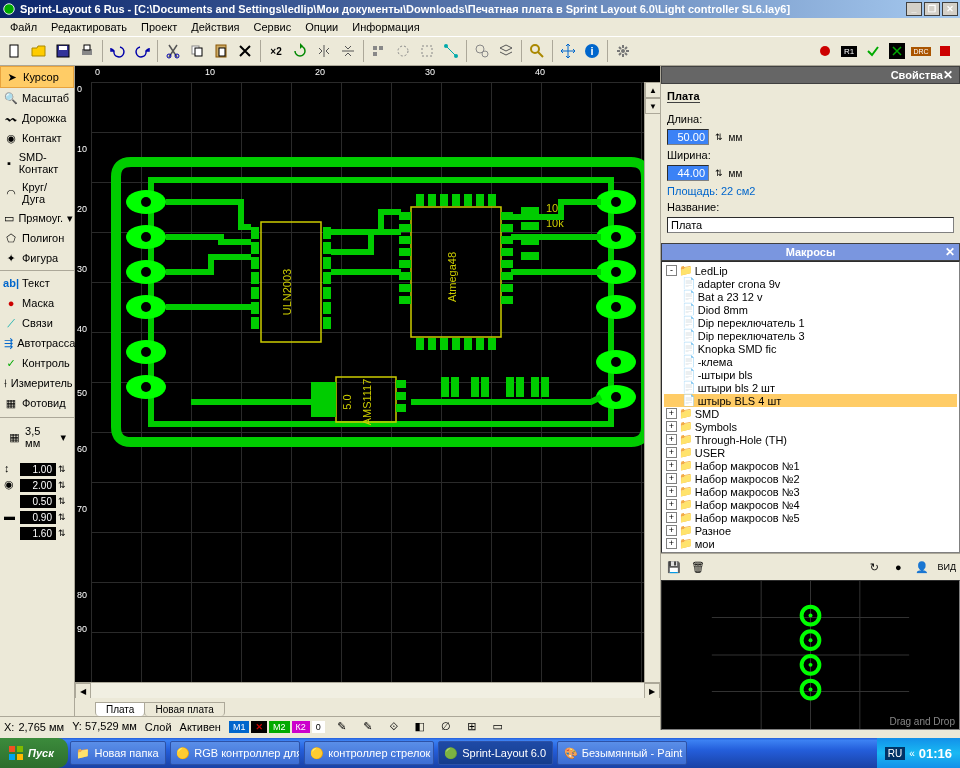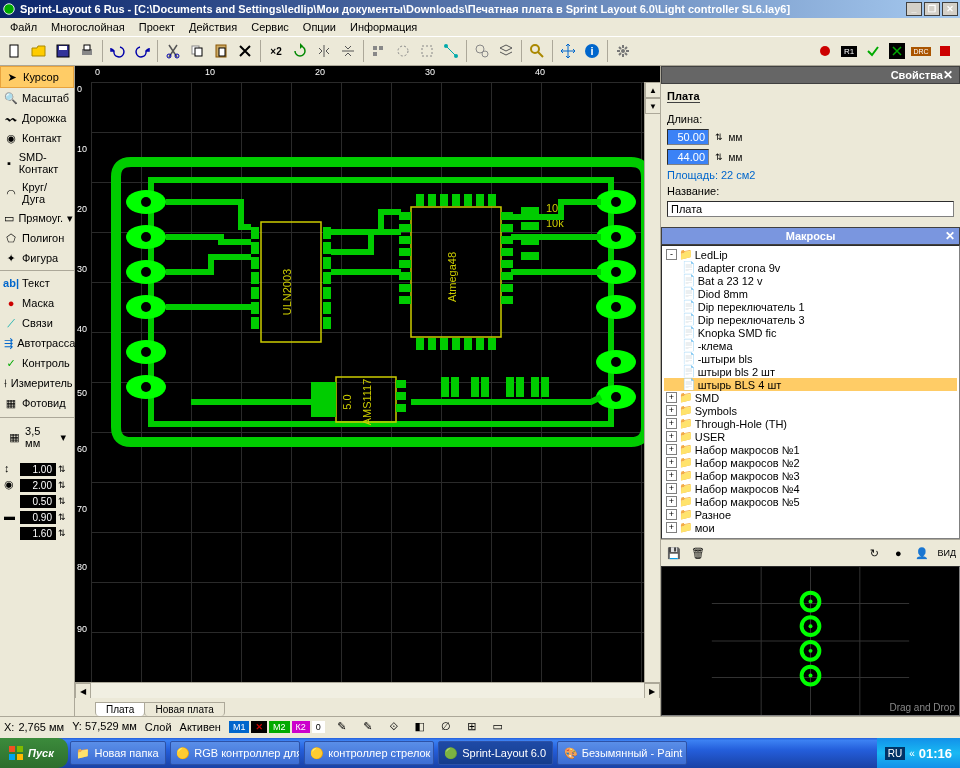--- a/index.html
+++ b/index.html
@@ -88,21 +88,21 @@
   <span class="title">Sprint-Layout 6 Rus - [C:\Documents and Settings\ledlip\Мои документы\Downloads\Печатная плата в Sprint Layout 6.0\Light controller SL6.lay6]</span>
   <div class="winbtns">
     <div class="winbtn">_</div>
     <div class="winbtn">❐</div>
     <div class="winbtn">✕</div>
   </div>
 </div>
 
 <div class="menubar">
   <span>Файл</span>
-  <span>Многослойная</span>
+  <span>Редактировать</span>
   <span>Проект</span>
   <span>Действия</span>
   <span>Сервис</span>
   <span>Опции</span>
   <span>Информация</span>
 </div>
 
 <div class="toolbar">
   <div class="tbtn">
       <svg viewBox="0 0 16 16">
@@ -393,21 +393,21 @@
     <div class="canvas-area">
       <div class="ruler-v">
         <span class="tick" style="top:2px">0</span>
         <span class="tick" style="top:62px">10</span>
         <span class="tick" style="top:122px">20</span>
         <span class="tick" style="top:182px">30</span>
         <span class="tick" style="top:242px">40</span>
         <span class="tick" style="top:306px">50</span>
         <span class="tick" style="top:362px">60</span>
         <span class="tick" style="top:422px">70</span>
-        <span class="tick" style="top:480px">80</span>
+        <span class="tick" style="top:508px">80</span>
         <span class="tick" style="top:542px">90</span>
       </div>
       <div class="pcb-canvas">
         <div class="pcb-grid"></div>
         <div class="board">
           <svg viewBox="0 0 540 300">
 
             <path d="M20 10 L520 10 Q535 10 535 25 L535 275 Q535 290 520 290 L20 290 Q5 290 5 275 L5 25 Q5 10 20 10 Z" fill="none" stroke="#0c0" stroke-width="10"></path>
             <path d="M40 28 L500 28 L500 272 L40 272 Z" fill="none" stroke="#0c0" stroke-width="6"></path>
 
@@ -567,20 +567,23 @@
         <span class="prop-title">Плата</span>
         <div class="prop-row">
             <span class="plabel">Длина:</span>
           </div>
         <div class="prop-row">
             <span class="pinput">50.00</span>
             <span style="font-size:9px">⇅</span>
             <span class="punit">мм</span>
           </div>
         <div class="prop-row">
+            <span class="plabel">Ширина:</span>
+          </div>
+        <div class="prop-row">
             <span class="pinput">44.00</span>
             <span style="font-size:9px">⇅</span>
             <span class="punit">мм</span>
           </div>
         <div class="prop-row" style="color:#06c">
             <span>Площадь: 22 см2</span>
           </div>
         <div class="prop-row">
             <span class="plabel">Название:</span>
           </div>

